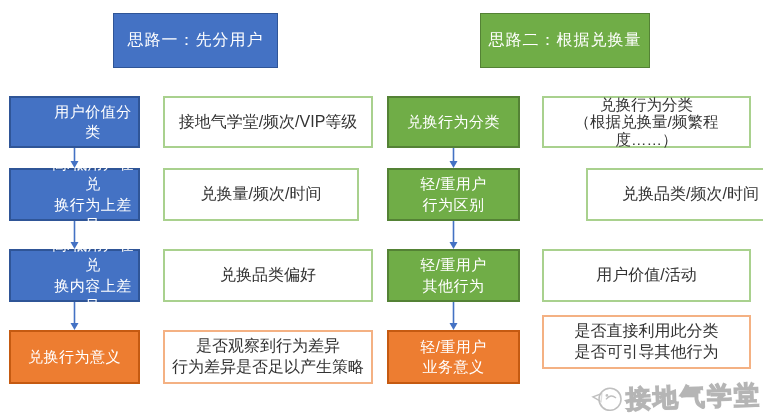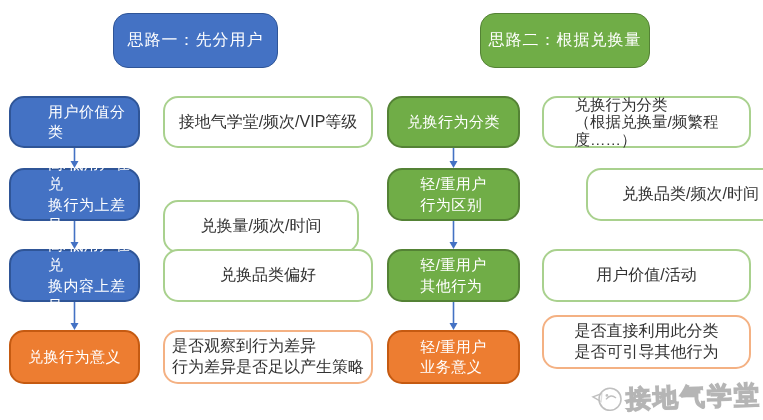--- a/index.html
+++ b/index.html
@@ -1,20 +1,20 @@
 <!DOCTYPE html>
 <html style="--blue: #4472C4; --blue_border: #2F5597; --green: #70AD47; --green_border: #548235; --orange: #ED7D31; --orange_border: #C55A11; --note_border_green: #A9D18E; --note_border_orange: #F4B183; --note_text: #333333; --arrow: #4472C4; --watermark: #b5b5b5;"><head>
 <meta charset="utf-8">
 <style>
   html,body{margin:0;padding:0;background:#fff;}
   body{font-family:"Liberation Sans","DejaVu Sans",sans-serif;}
   .canvas{position:relative;width:763px;height:420px;background:#fff;overflow:hidden;}
 
   .box{position:absolute;display:flex;align-items:center;justify-content:center;
-       box-sizing:border-box;white-space:pre-line;border-radius:15px;}
+       text-align:center;box-sizing:border-box;white-space:pre-line;}
 
   .hdr{color:#fff;font-size:16px;letter-spacing:1px;}
   .hdr.blue{background:var(--blue);border:1px solid var(--blue_border);}
   .hdr.green{background:var(--green);border:1px solid var(--green_border);}
 
   .step{color:#fff;font-size:15px;line-height:1.35;letter-spacing:.5px;}
   .step.blue{background:var(--blue);border:2px solid var(--blue_border);padding-left:37px;}
   .step.green{background:var(--green);border:2px solid var(--green_border);}
   .step.orange{background:var(--orange);border:2px solid var(--orange_border);}
 
@@ -43,21 +43,21 @@
   <div class="box hdr green" style="left:480px;top:13px;width:170px;height:55px;">思路二：根据兑换量</div>
 
   <div class="box step blue" style="left:9px;top:96px;width:131px;height:52px;">用户价值分类</div>
   <div class="box step blue" style="left:9px;top:168px;width:131px;height:53px;">高/低用户在兑
 换行为上差异</div>
   <div class="box step blue" style="left:9px;top:249px;width:131px;height:53px;">高/低用户在兑
 换内容上差异</div>
   <div class="box step orange" style="left:9px;top:330px;width:131px;height:54px;">兑换行为意义</div>
 
   <div class="box note gb" style="left:163px;top:96px;width:210px;height:52px;">接地气学堂/频次/VIP等级</div>
-  <div class="box note gb" style="left:163px;top:168px;width:196px;height:53px;margin-top:32px;">兑换量/频次/时间</div>
+  <div class="box note gb" style="left:163px;top:168px;width:196px;height:53px;">兑换量/频次/时间</div>
   <div class="box note gb" style="left:163px;top:249px;width:210px;height:53px;">兑换品类偏好</div>
   <div class="box note ob" style="left:163px;top:330px;width:210px;height:54px;">是否观察到行为差异
 行为差异是否足以产生策略</div>
 
   <div class="box step green" style="left:387px;top:96px;width:133px;height:52px;">兑换行为分类</div>
   <div class="box step green" style="left:387px;top:168px;width:133px;height:53px;">轻/重用户
 行为区别</div>
   <div class="box step green" style="left:387px;top:249px;width:133px;height:53px;">轻/重用户
 其他行为</div>
   <div class="box step orange" style="left:387px;top:330px;width:133px;height:54px;">轻/重用户

